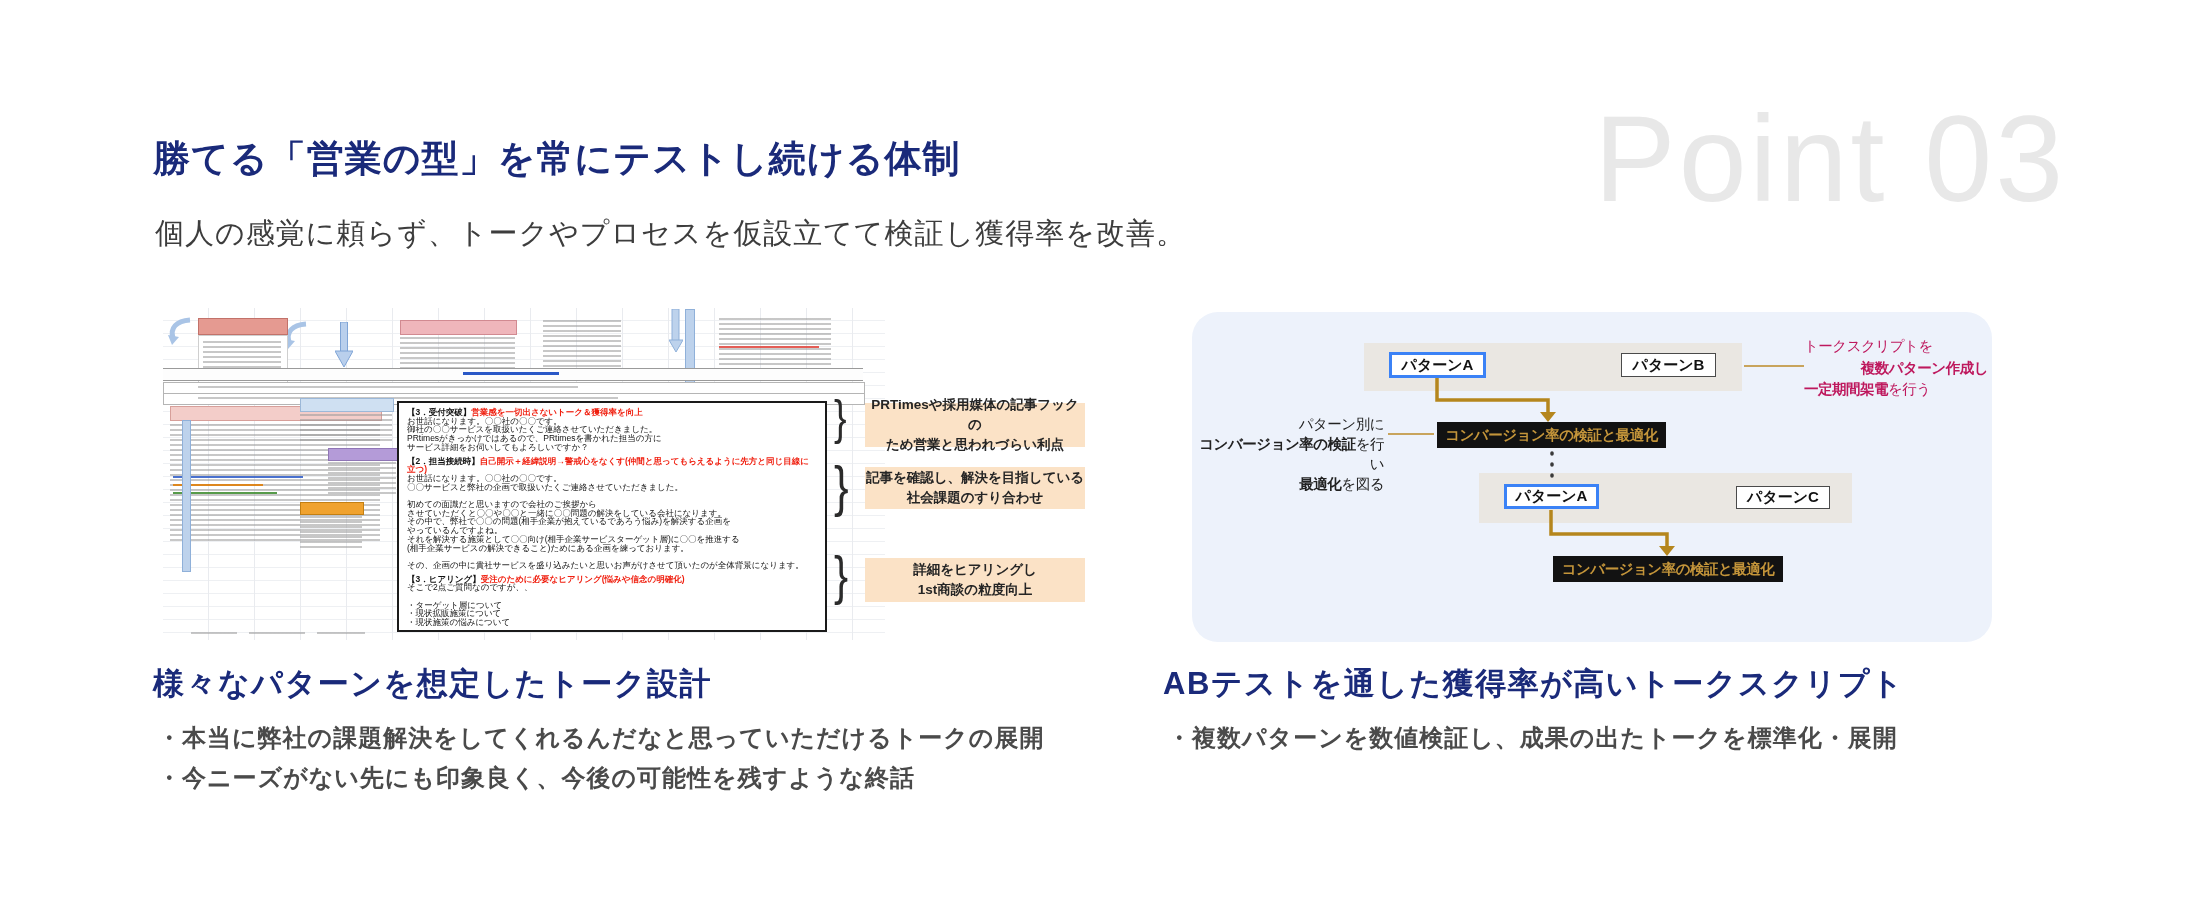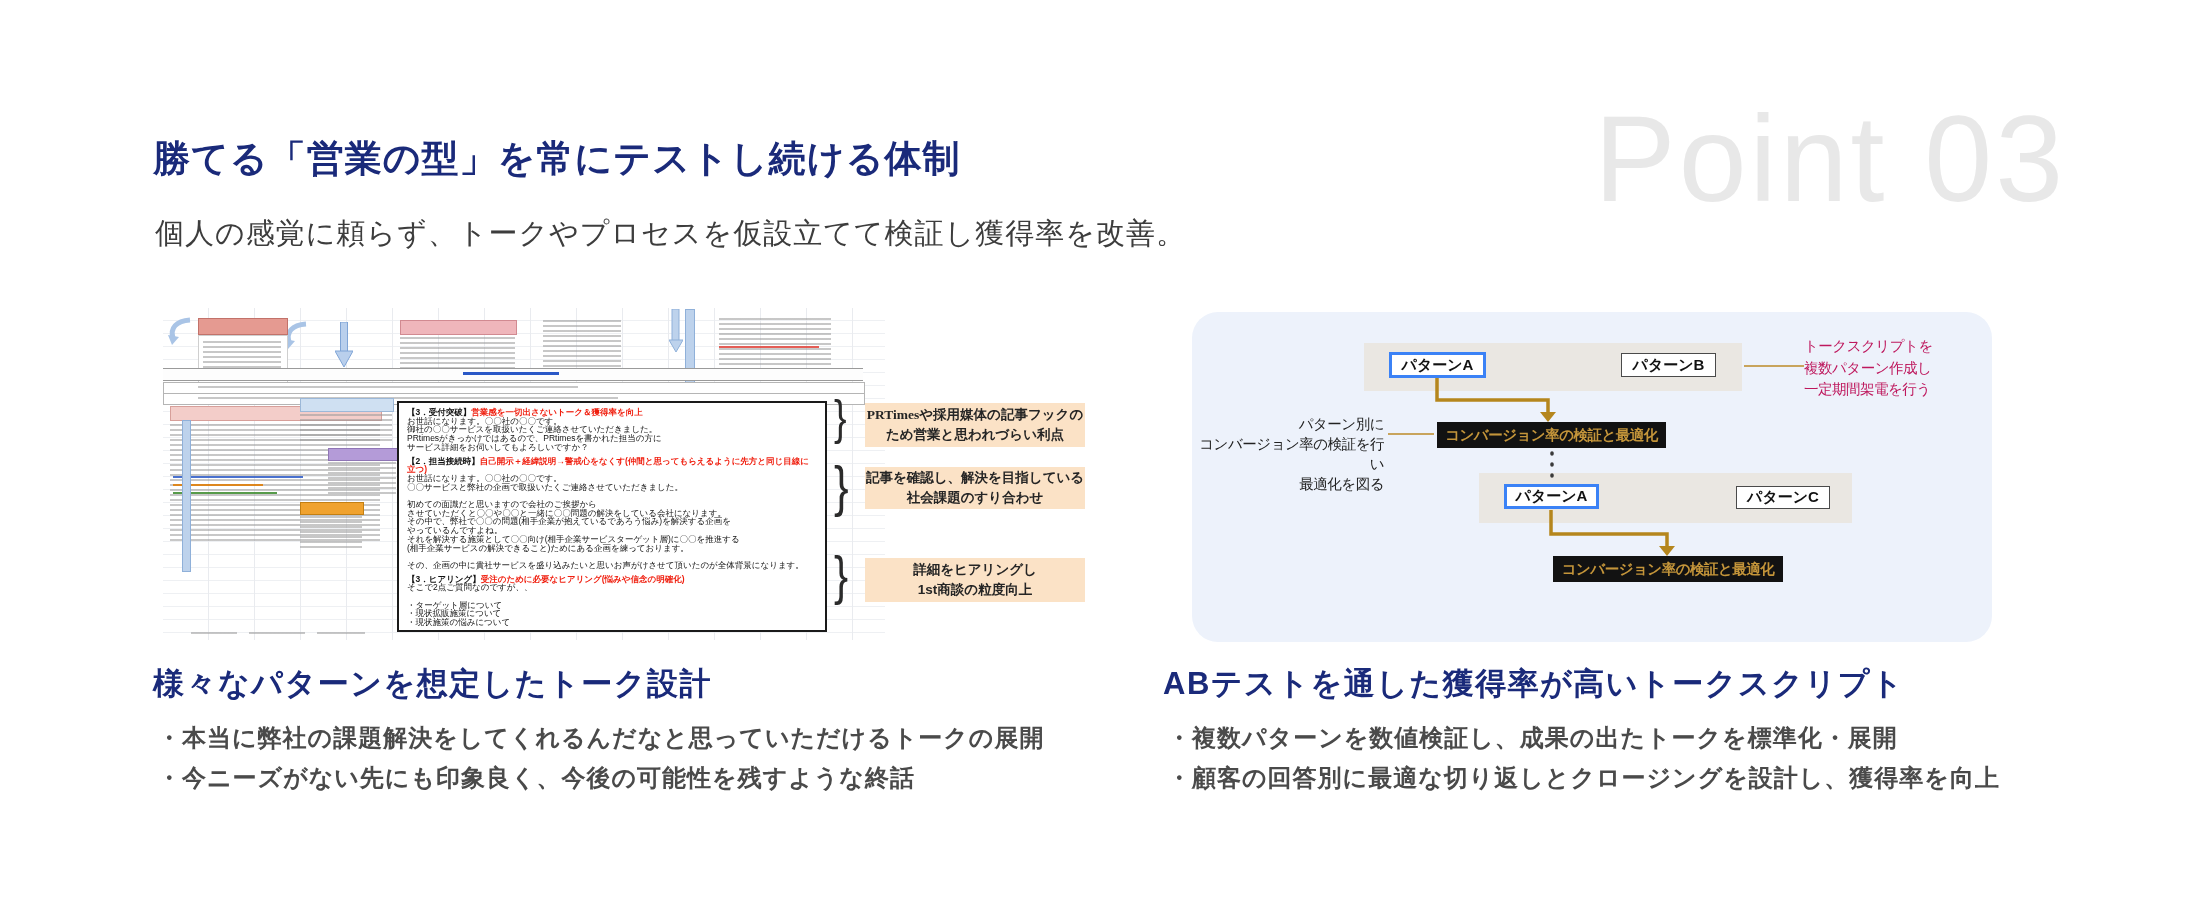--- a/index.html
+++ b/index.html
@@ -43,21 +43,21 @@
   .panel .el{position:absolute;}
   .gray-band{background:#eae7e2;}
   .pattern{background:#fff;display:flex;align-items:center;justify-content:center;
     font-size:15px;font-weight:bold;color:#111;box-sizing:border-box;}
   .pattern.thick{border:3px solid #3b82f6;}
   .pattern.thin{border:1.5px solid #4a4a4a;}
   .cvbox{background:#121212;color:#c4953a;display:flex;align-items:center;justify-content:center;
     font-size:14.5px;font-weight:bold;letter-spacing:-0.5px;white-space:nowrap;}
   .lnote{left:0;top:102px;width:192px;text-align:right;font-size:14.5px;line-height:20px;color:#222;letter-spacing:-0.5px;}
   .rnote{left:596px;top:24px;width:184px;text-align:left;font-size:14.5px;line-height:21.5px;color:#be185d;letter-spacing:-0.5px;margin-left:16px;}
-  .b{font-weight:normal;}
+  .b{font-weight:bold;text-align:right;}
 
   
   .sec-heading{font-size:31px;font-weight:bold;color:#1a2a7a;letter-spacing:1.5px;white-space:nowrap;}
   .bullet{font-size:24px;font-weight:bold;color:#4a4a4a;letter-spacing:1px;white-space:nowrap;}
 </style>
 </head>
 <body>
 
 <div class="page">
 
@@ -159,21 +159,21 @@
 ・ターゲット層について
 ・現状拡販施策について
 ・現状施策の悩みについて</div>
     </div>
   </div>
 
   <div class="abs brace" style="left:834px;top:394px;font-size:48px;">}</div>
   <div class="abs brace" style="left:834px;top:458px;font-size:56px;">}</div>
   <div class="abs brace" style="left:834px;top:548px;font-size:54px;">}</div>
 
-  <div class="abs note-card" style="top:403px;height:44px;font-family:Liberation Serif, serif;">PRTimesや採用媒体の記事フックの
+  <div class="abs note-card" style="top:403px;height:44px;">PRTimesや採用媒体の記事フックの
 ため営業と思われづらい利点</div>
   <div class="abs note-card" style="top:467px;height:42px;">記事を確認し、解決を目指している
 社会課題のすり合わせ</div>
   <div class="abs note-card" style="top:558px;height:44px;">詳細をヒアリングし
 1st商談の粒度向上</div>
 
   <div class="abs panel">
     <div class="el gray-band" style="left:172px;top:31px;width:378px;height:48px;"></div>
     <div class="el gray-band" style="left:287px;top:161px;width:373px;height:50px;"></div>
 
@@ -205,15 +205,14 @@
       <div><span class="b">一定期間架電</span><span>を行う</span></div>
     </div>
   </div>
 
   <div class="abs sec-heading" style="left:153px;top:663px;">様々なパターンを想定したトーク設計</div>
   <div class="abs bullet" style="left:157px;top:722px;">・本当に弊社の課題解決をしてくれるんだなと思っていただけるトークの展開</div>
   <div class="abs bullet" style="left:157px;top:762px;">・今ニーズがない先にも印象良く、今後の可能性を残すような終話</div>
 
   <div class="abs sec-heading" style="left:1163px;top:663px;">ABテストを通した獲得率が高いトークスクリプト</div>
   <div class="abs bullet" style="left:1167px;top:722px;">・複数パターンを数値検証し、成果の出たトークを標準化・展開</div>
-  <div class="abs bullet" style="left:1167px;top:762px;">・顧客の回答別に最適な切り返しとクロージングを設計し、獲得率を向上</div>
 
 </div>
 
 </body></html>

